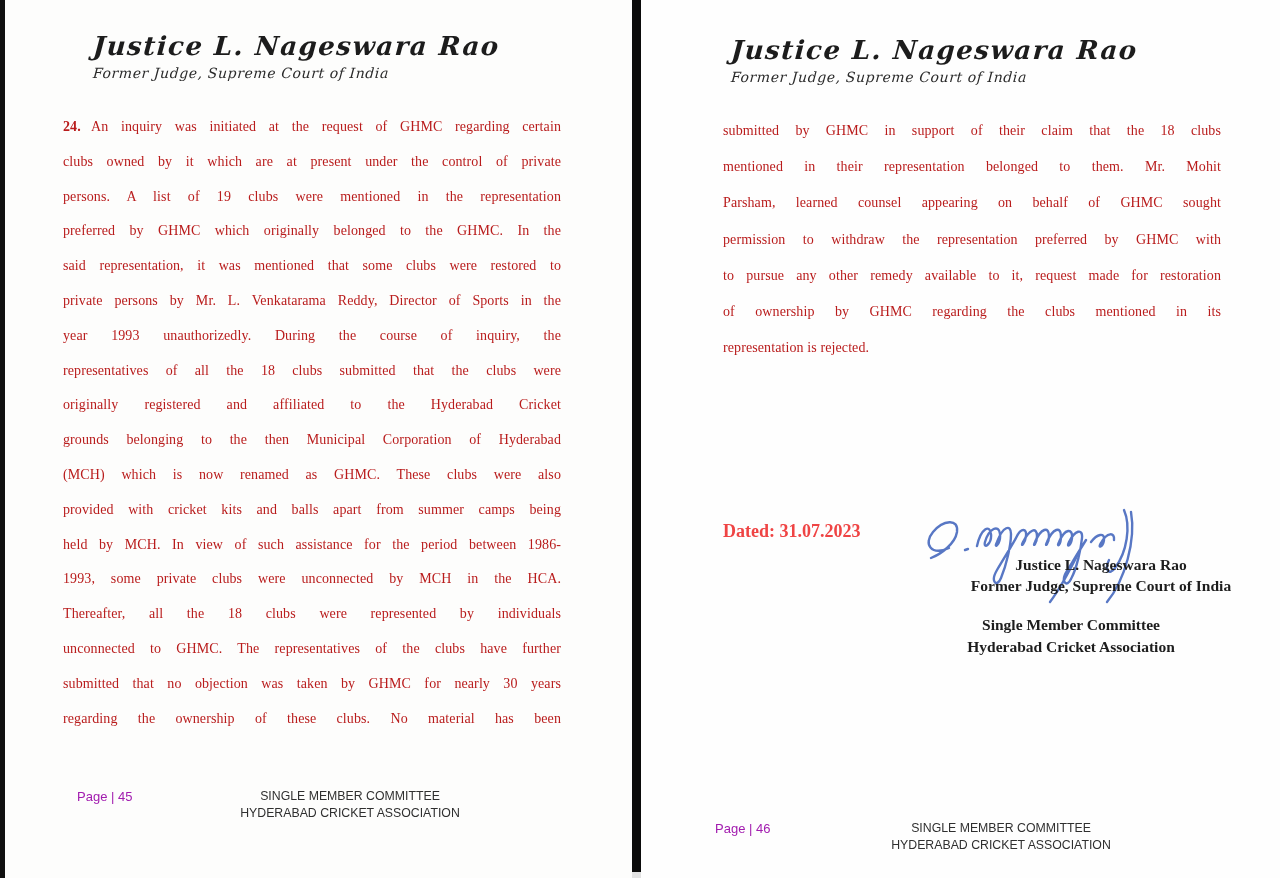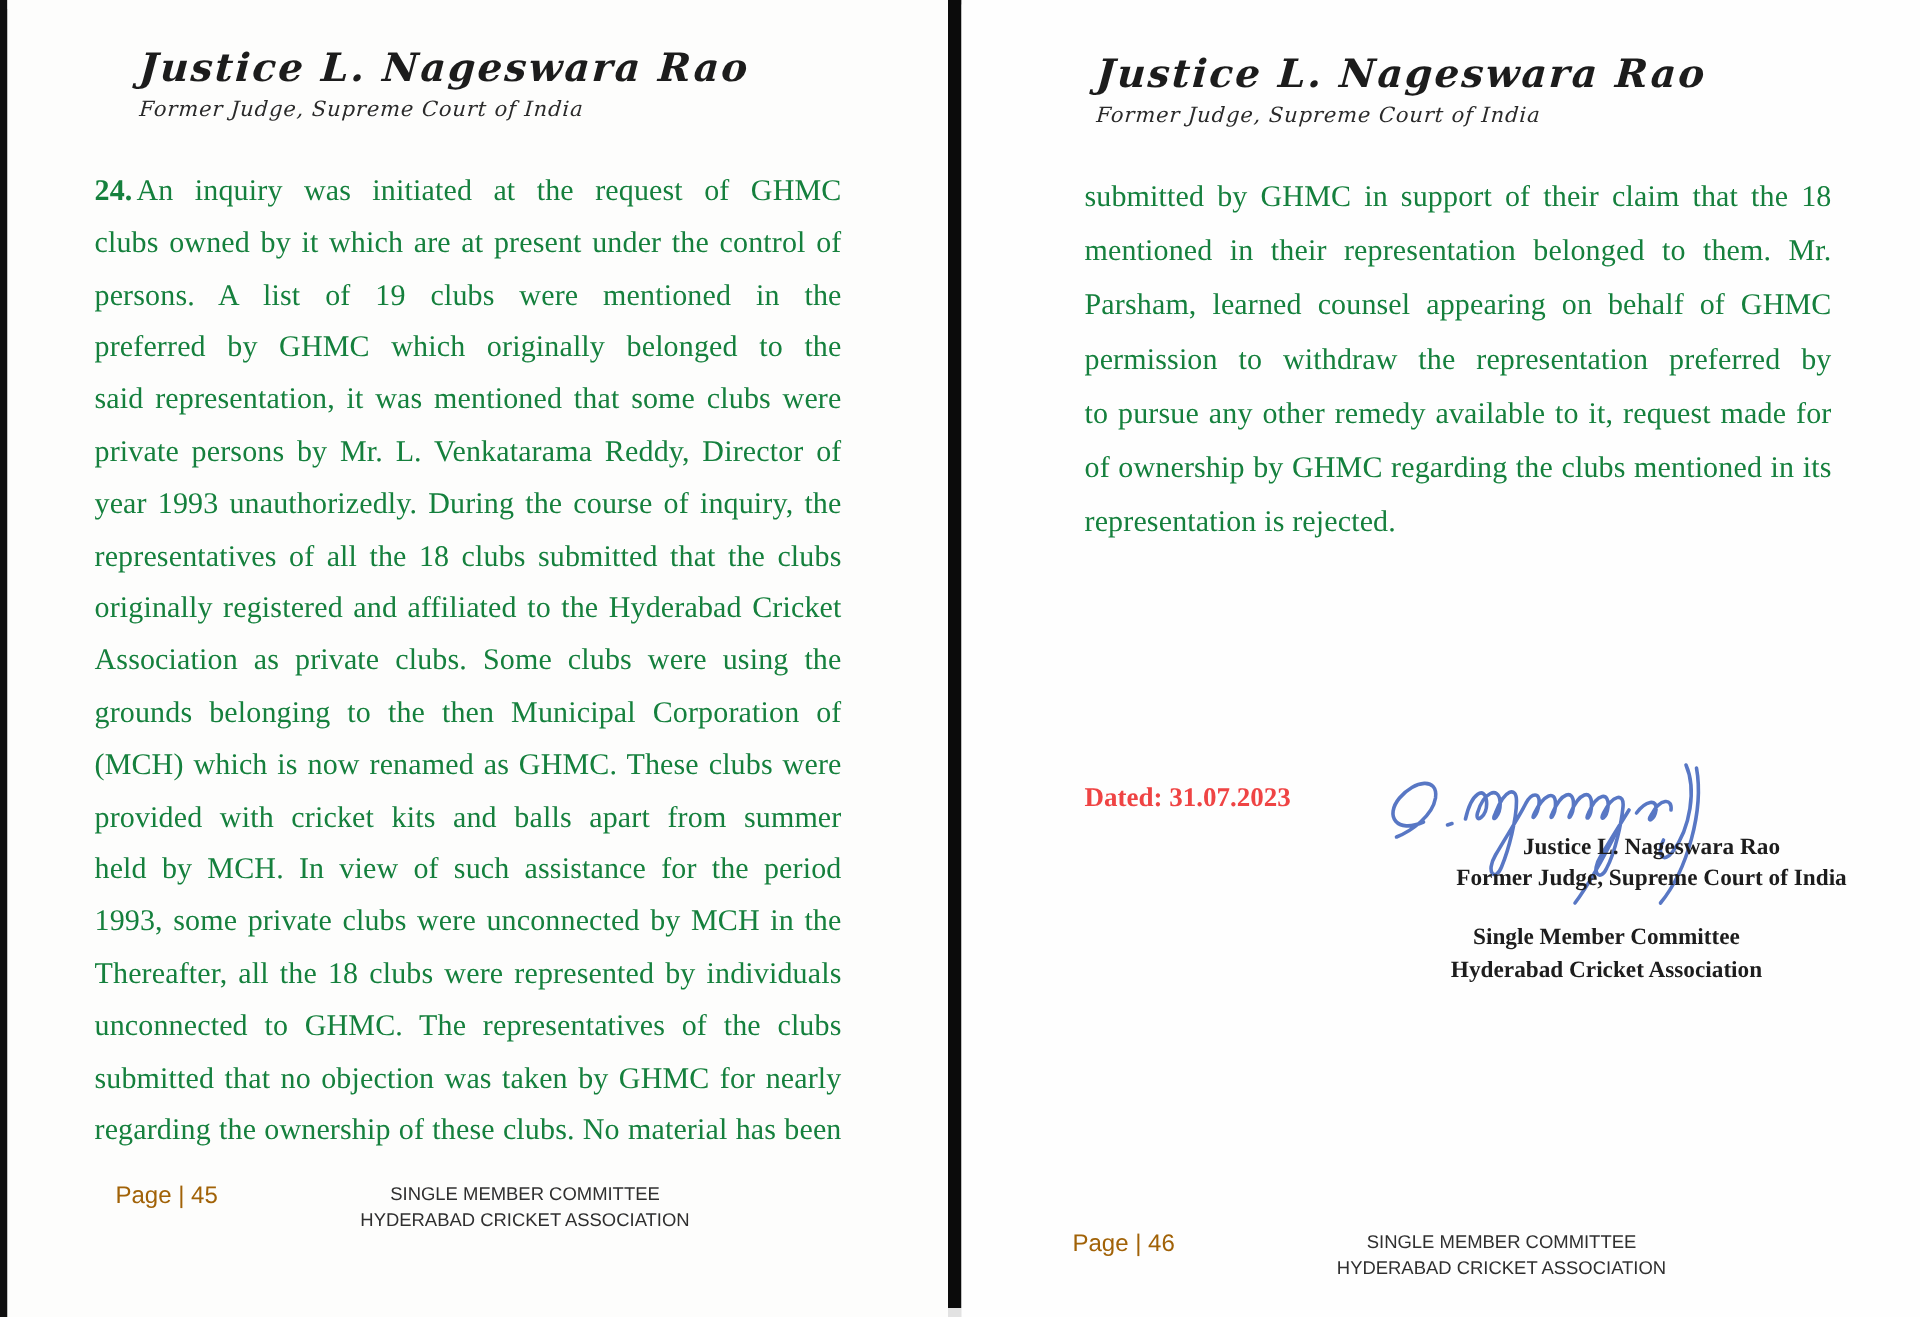--- a/index.html
+++ b/index.html
@@ -31,21 +31,21 @@
     font-size:26px;letter-spacing:1.5px;color:#1c1c1c;line-height:1.1;
     transform:skewX(-4deg);
   }
   .lh-sub{
     font-family:"DejaVu Serif", serif;font-style:italic;font-weight:400;
     font-size:14px;letter-spacing:.6px;color:#2a2a2a;margin-top:4px;
     transform:skewX(-4deg);
   }
 
   
-  .para{position:absolute;font-size:20px;letter-spacing:.1px;color:#15803d;}
+  .para{position:absolute;font-size:14px;letter-spacing:.1px;color:#b91c1c;}
   .para-45{left:58px;top:110px;width:498px;--lh:34.8px;}
   .para-46{left:82px;top:113px;width:498px;--lh:36.2px;}
   .line{
     height:var(--lh);line-height:var(--lh);overflow:hidden;
     text-align:justify;text-align-last:justify;
   }
   .line.first{display:flex;}
   .para-num{width:28px;font-weight:700;flex:0 0 28px;text-align:left;text-align-last:left;}
   .first-text{flex:1;text-align:justify;text-align-last:justify;}
   .line.no-just{text-align-last:left;}
@@ -53,21 +53,21 @@
   
   .dated{position:absolute;left:82px;top:521px;font-weight:700;font-size:18px;color:#ef4444;}
   .sig-svg{position:absolute;left:278px;top:500px;width:240px;height:118px;overflow:visible;}
   .signatory{position:absolute;left:275px;top:555px;width:370px;text-align:center;
     font-weight:700;font-size:15.5px;line-height:20.5px;color:#1d1d1d;}
   .committee-block{position:absolute;left:245px;top:614px;width:370px;text-align:center;
     font-weight:700;font-size:15.5px;line-height:21.5px;color:#1d1d1d;}
 
   
   .footer-pageno{position:absolute;font-family:"Liberation Sans", sans-serif;
-    font-size:16px;color:#a16207;}
+    font-size:13px;color:#a21caf;}
   .pageno-45{left:72px;top:789px;}
   .pageno-46{left:74px;top:821px;}
   .footer-committee{position:absolute;font-family:"Liberation Sans", sans-serif;
     font-size:12.3px;line-height:17px;color:#2f2f2f;text-align:center;}
   .committee-45{left:150px;top:788px;width:390px;}
   .committee-46{left:170px;top:820px;width:380px;}
 </style>
 </head>
 <body>
 
@@ -89,21 +89,20 @@
         <span class="first-text">An inquiry was initiated at the request of GHMC regarding certain</span>
       </div>
       <div class="line">clubs owned by it which are at present under the control of private</div>
       <div class="line">persons. A list of 19 clubs were mentioned in the representation</div>
       <div class="line">preferred by GHMC which originally belonged to the GHMC. In the</div>
       <div class="line">said representation, it was mentioned that some clubs were restored to</div>
       <div class="line">private persons by Mr. L. Venkatarama Reddy, Director of Sports in the</div>
       <div class="line">year 1993 unauthorizedly. During the course of inquiry, the</div>
       <div class="line">representatives of all the 18 clubs submitted that the clubs were</div>
       <div class="line">originally registered and affiliated to the Hyderabad Cricket</div>
-      <div class="line">Association as private clubs. Some clubs were using the facility of the</div>
       <div class="line">grounds belonging to the then Municipal Corporation of Hyderabad</div>
       <div class="line">(MCH) which is now renamed as GHMC. These clubs were also</div>
       <div class="line">provided with cricket kits and balls apart from summer camps being</div>
       <div class="line">held by MCH. In view of such assistance for the period between 1986-</div>
       <div class="line">1993, some private clubs were unconnected by MCH in the HCA.</div>
       <div class="line">Thereafter, all the 18 clubs were represented by individuals</div>
       <div class="line">unconnected to GHMC. The representatives of the clubs have further</div>
       <div class="line">submitted that no objection was taken by GHMC for nearly 30 years</div>
       <div class="line">regarding the ownership of these clubs. No material has been</div>
     </div>

